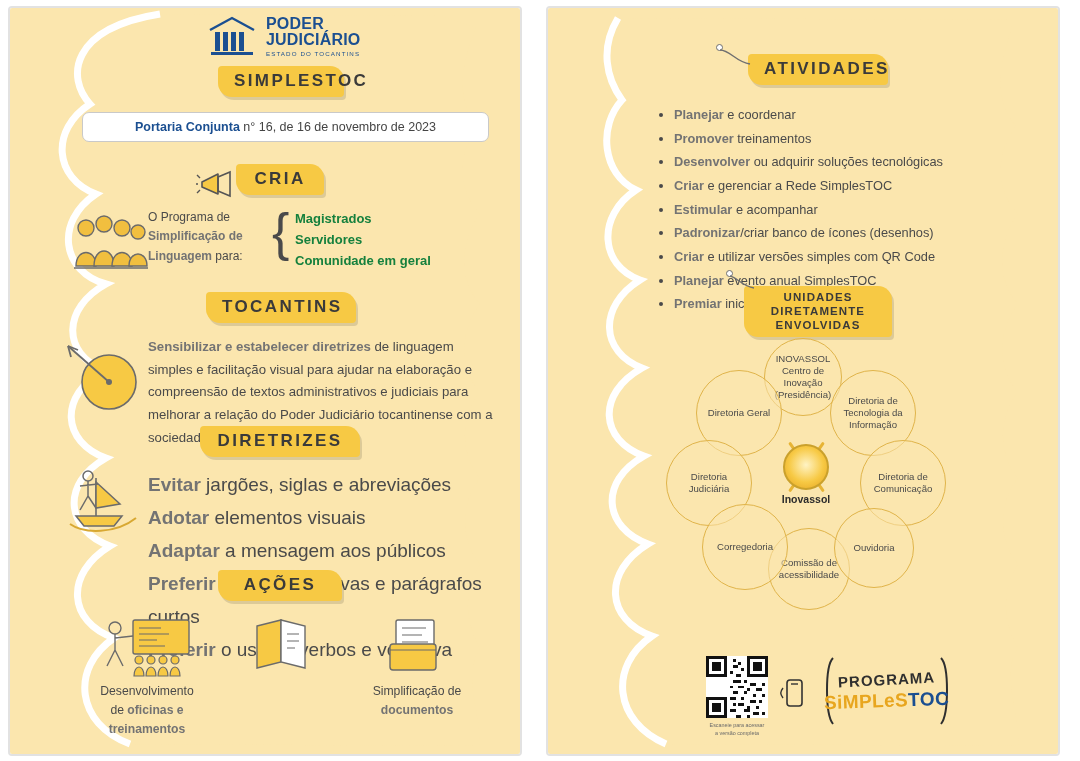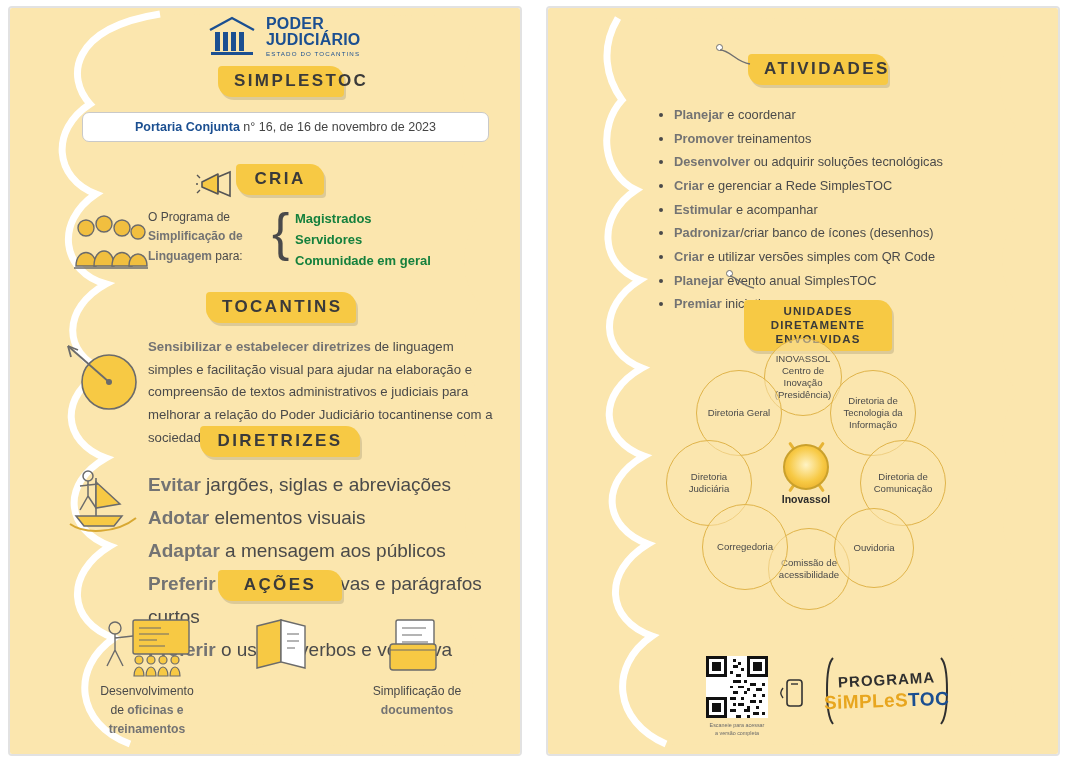--- a/index.html
+++ b/index.html
@@ -362,21 +362,21 @@
           <li><span class="bl">Desenvolver</span><span> ou adquirir soluções tecnológicas</span></li>
           <li><span class="bl">Criar</span><span> e gerenciar a Rede SimplesTOC</span></li>
           <li><span class="bl">Estimular</span><span> e acompanhar</span></li>
           <li><span class="bl">Padronizar</span><span>/criar banco de ícones (desenhos)</span></li>
           <li><span class="bl">Criar</span><span> e utilizar versões simples com QR Code</span></li>
           <li><span class="bl">Planejar</span><span> evento anual SimplesTOC</span></li>
           <li><span class="bl">Premiar</span><span> iniciativas</span></li>
         </ul>
       </div>
 
-      <div class="tag small" style="left:196px;top:292px;width:148px;">
+      <div class="tag small" style="left:196px;top:278px;width:148px;">
         <div>UNIDADES DIRETAMENTE</div>
         <div>ENVOLVIDAS</div>
       </div>
       <span class="tag-dot" style="left:178px;top:262px;"></span>
       <svg style="position:absolute;left:180px;top:266px;" width="30" height="20" viewBox="0 0 30 20">
         <path d="M2 2 C 10 4, 14 12, 26 14" fill="none" stroke="#6f6f6f" stroke-width="1.4"></path>
       </svg>
 
       <div class="cluster">
         <div class="circ" style="left:106px;top:0px;width:78px;height:78px;">INOVASSOL Centro de Inovação (Presidência)</div>

